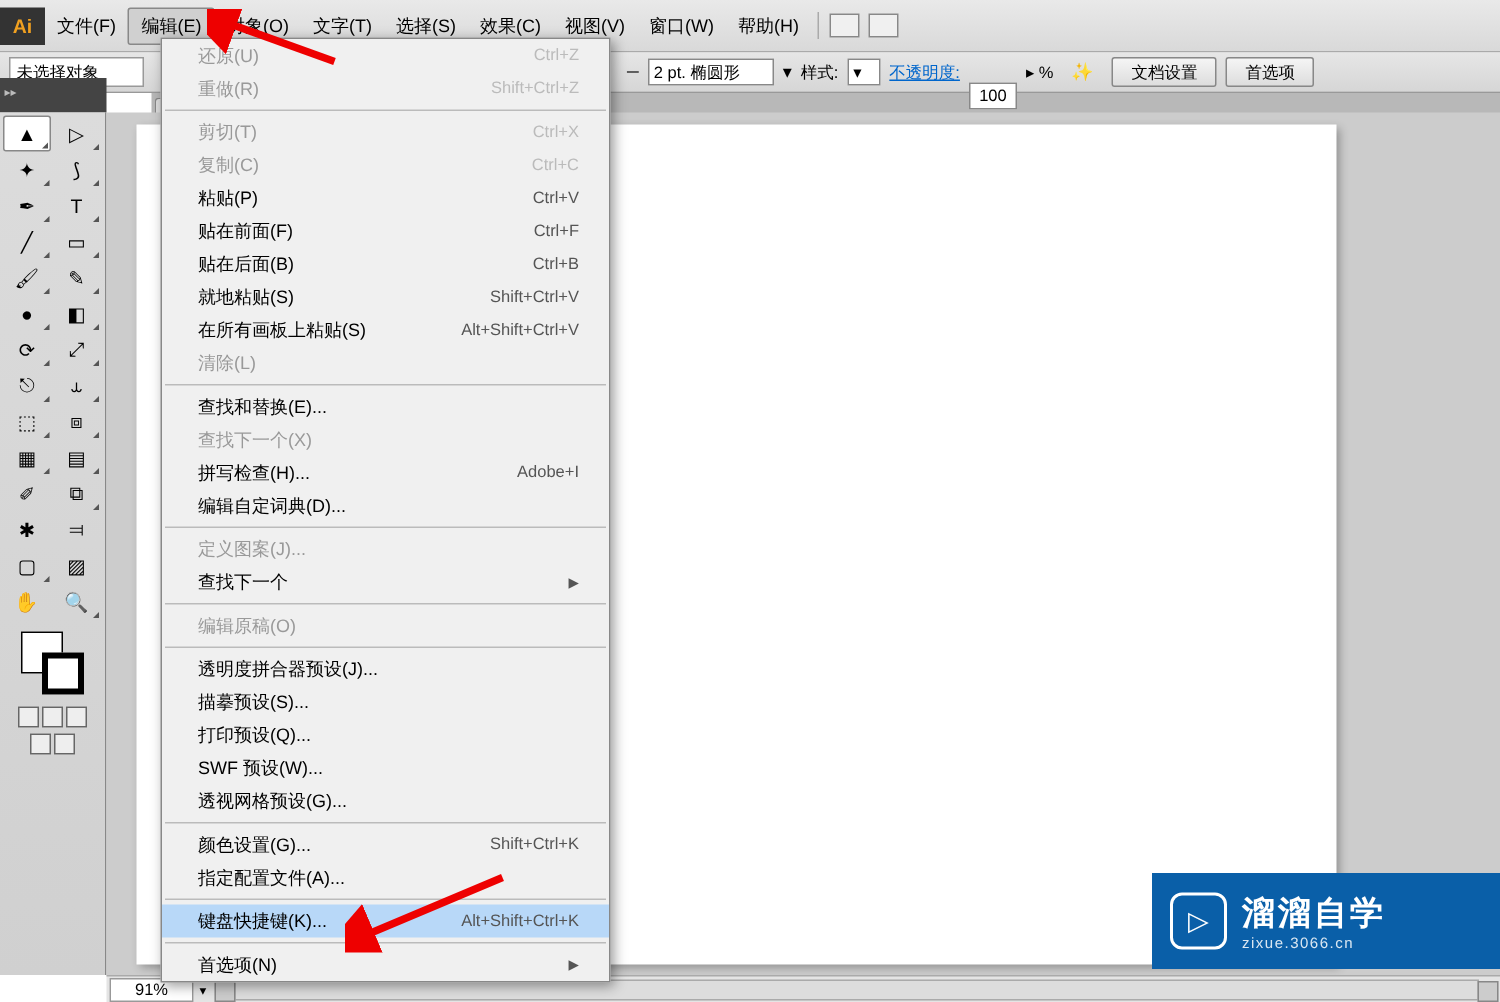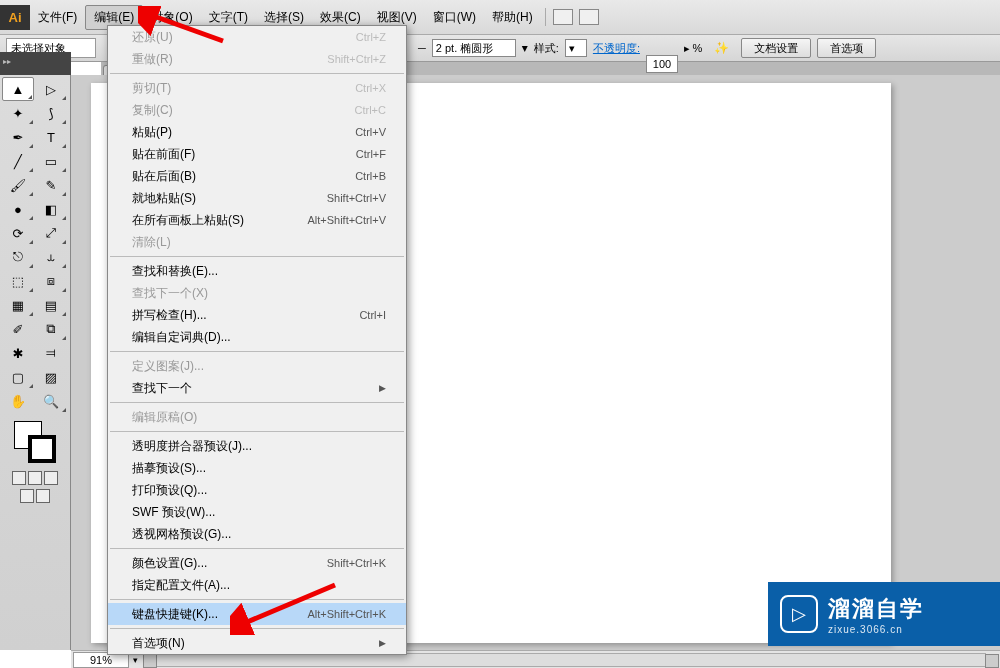--- a/index.html
+++ b/index.html
@@ -202,21 +202,21 @@
     <div class="dd-item">
       <span>查找和替换(E)...</span>
       <span class="shortcut"></span>
     </div>
     <div class="dd-item disabled">
       <span>查找下一个(X)</span>
       <span class="shortcut"></span>
     </div>
     <div class="dd-item">
       <span>拼写检查(H)...</span>
-      <span class="shortcut">Ctrl+I</span>
+      <span class="shortcut">Adobe+I</span>
     </div>
     <div class="dd-item">
       <span>编辑自定词典(D)...</span>
       <span class="shortcut"></span>
     </div>
     <div class="dd-sep"></div>
     <div class="dd-item disabled">
       <span>定义图案(J)...</span>
       <span class="shortcut"></span>
     </div>

